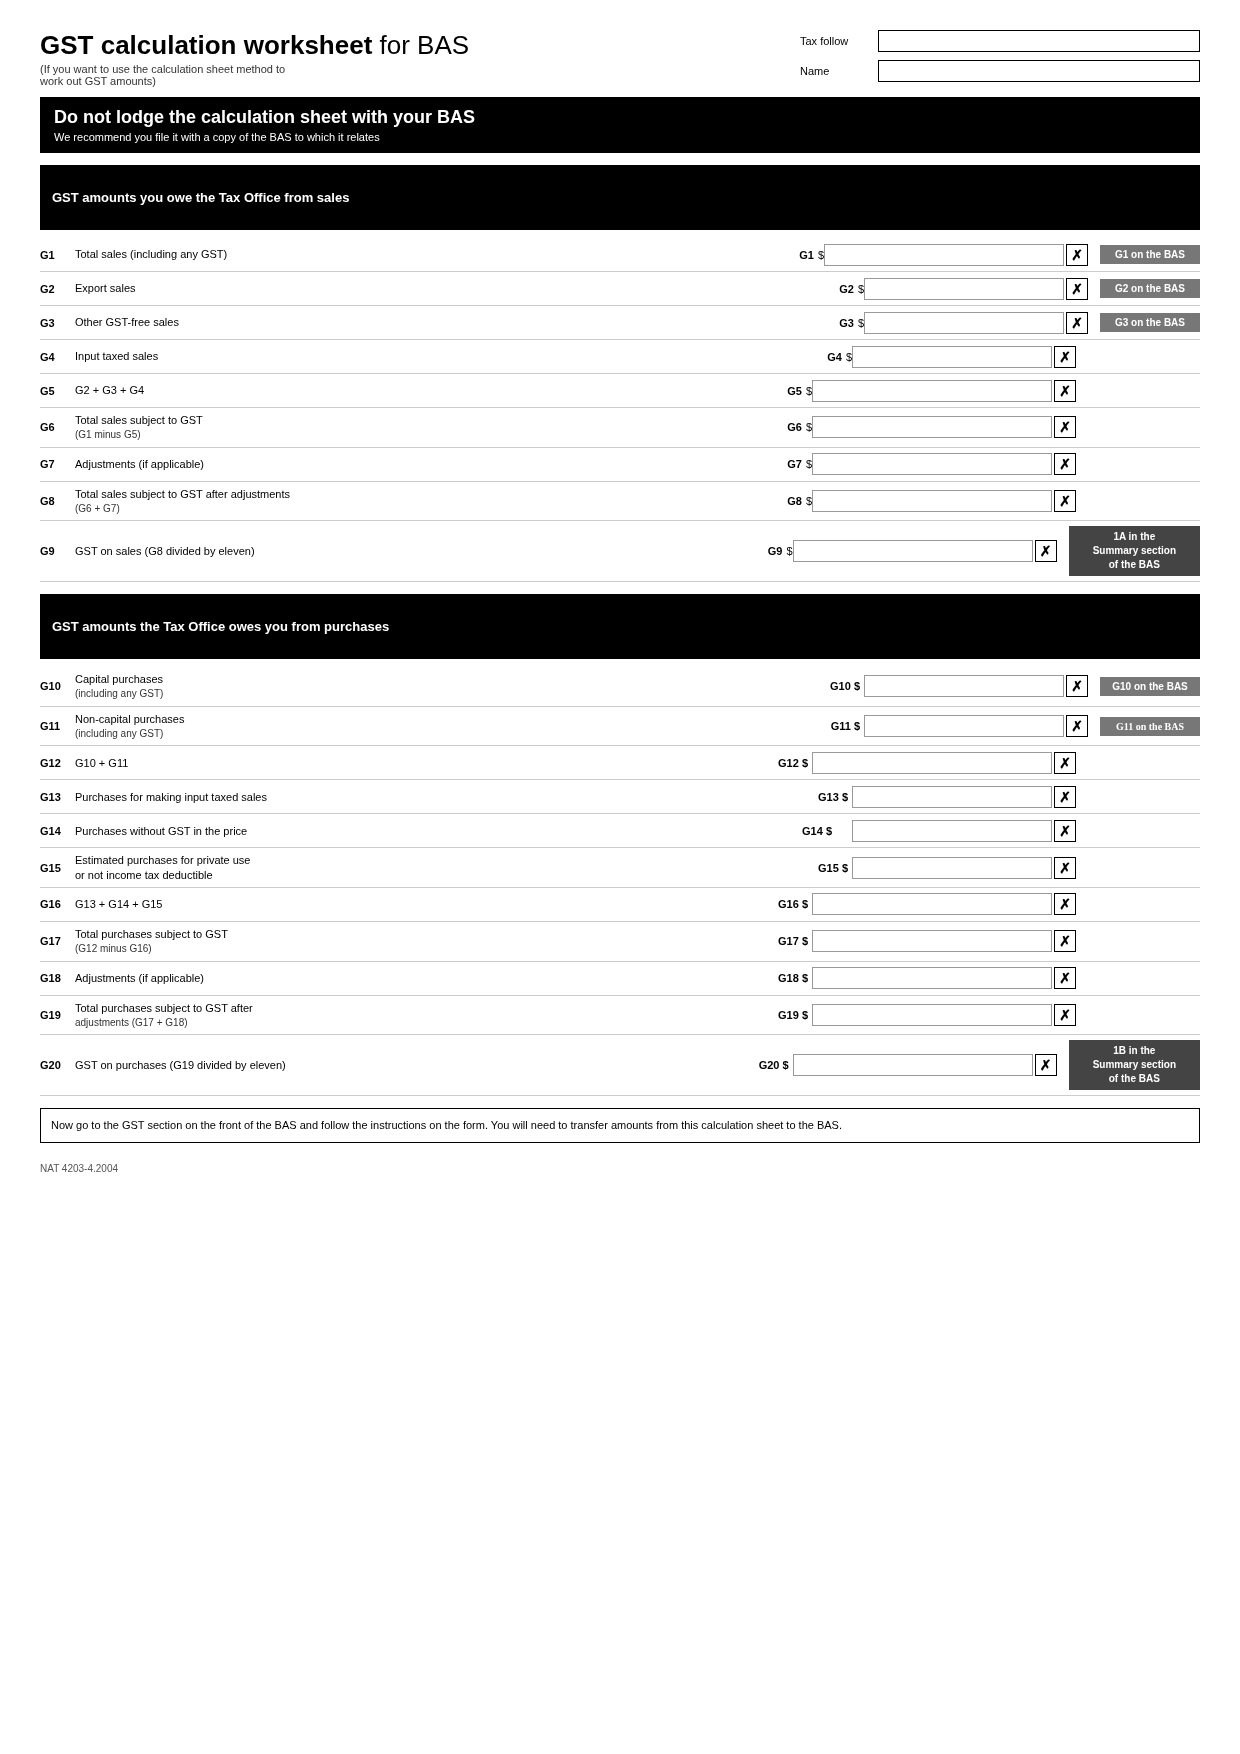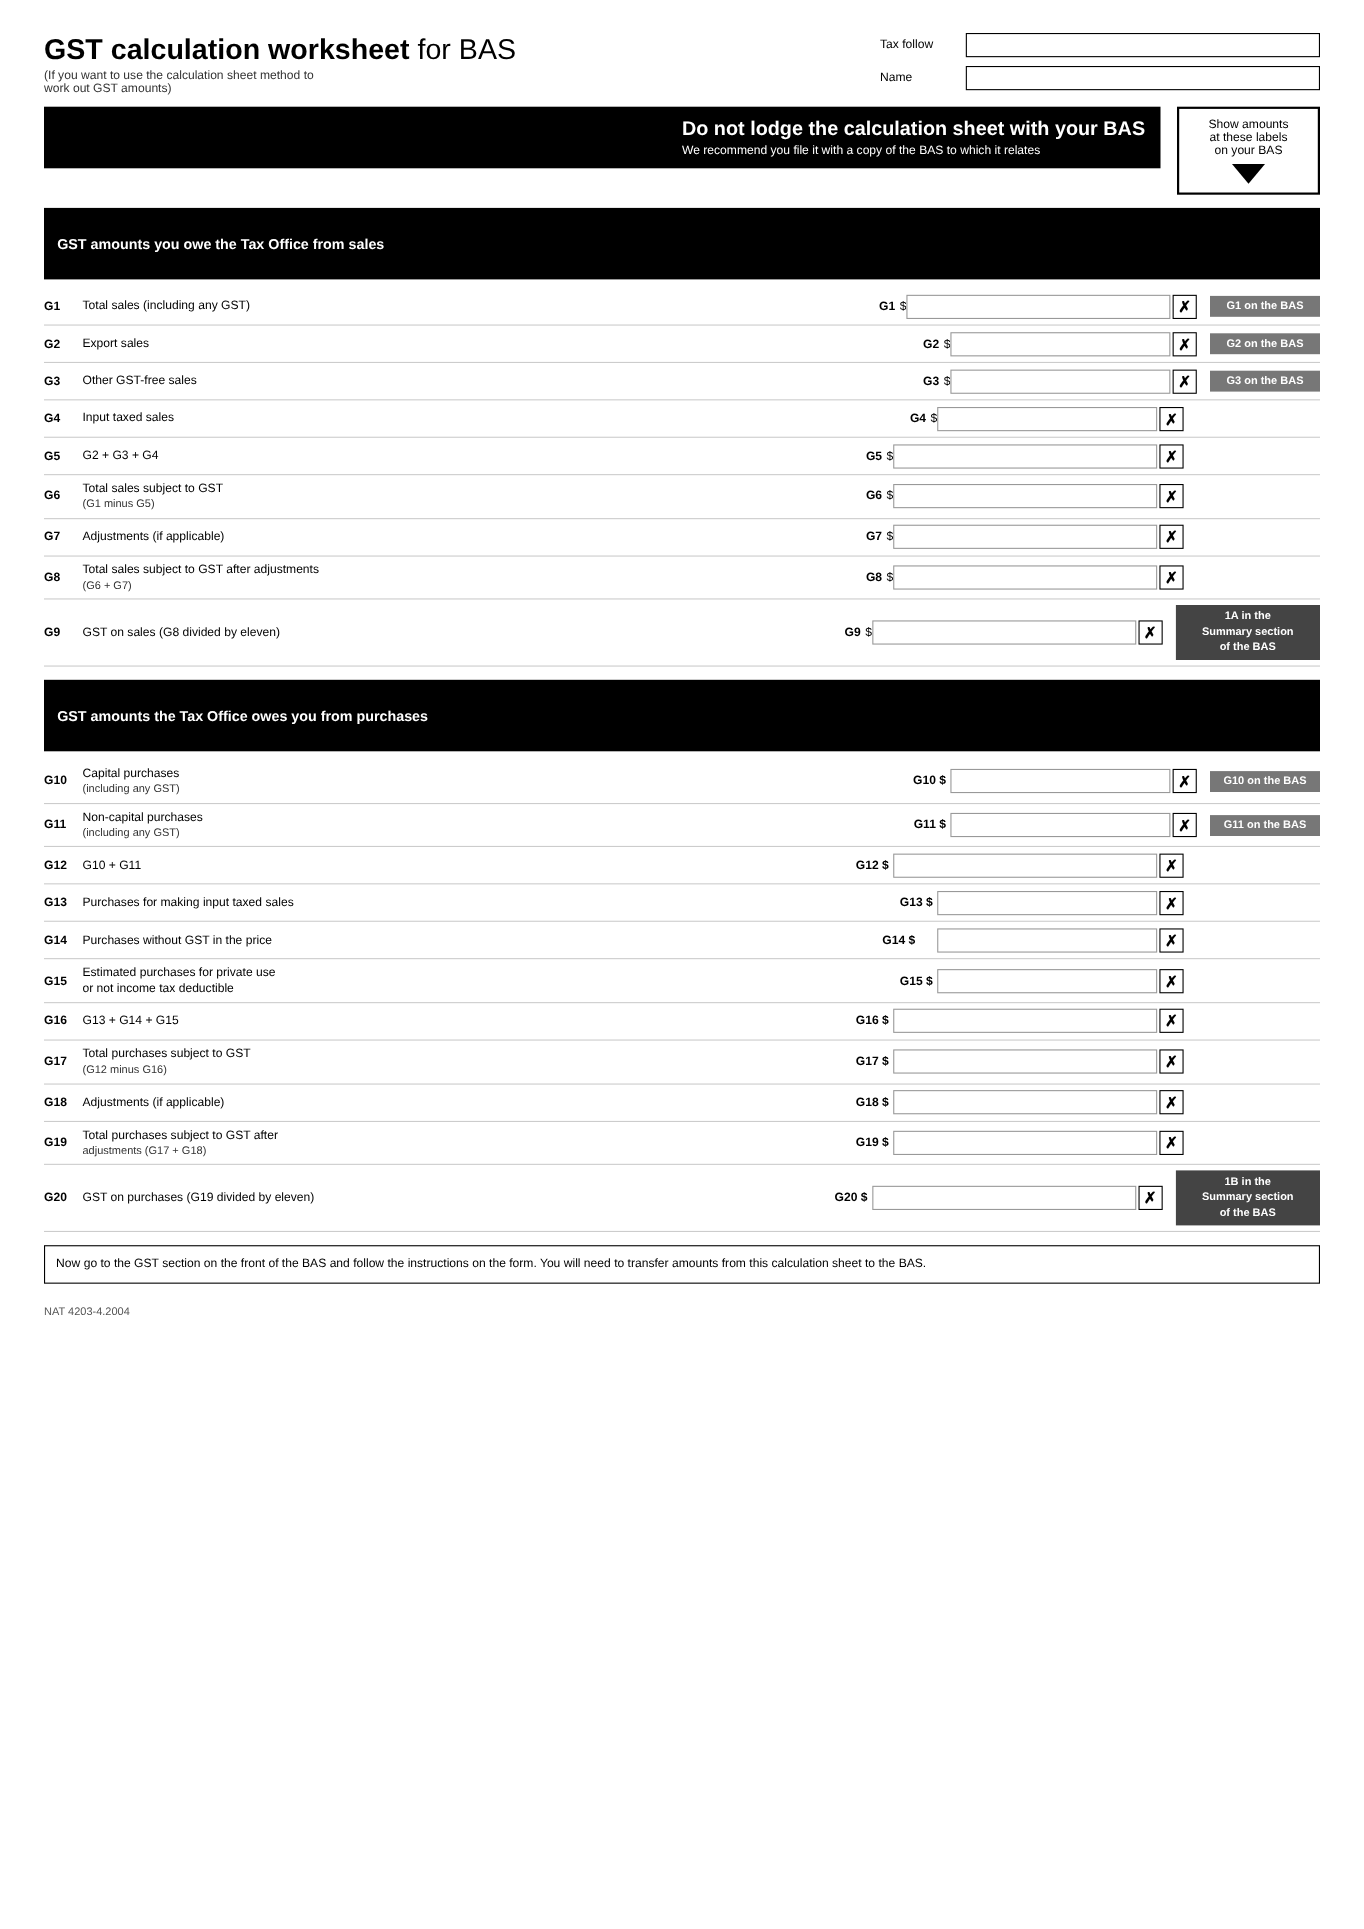--- a/index.html
+++ b/index.html
@@ -46,21 +46,21 @@
       background: #fff;
     }
 
     .alert-banner {
       background: #000;
       color: #fff;
       padding: 10px 14px;
       margin-bottom: 0;
       display: flex;
       align-items: flex-start;
-      justify-content: flex-end;
+      justify-content: flex-start;
     }
     .alert-banner h2 {
       font-size: 18px;
       font-weight: 900;
       margin-bottom: 3px;
     }
     .alert-banner p { font-size: 11px; font-weight: normal; }
 
     .show-amounts-box {
       border: 2px solid #000;
@@ -225,23 +225,20 @@
     </div>
   </div>
 
   <div style="display:flex; align-items:flex-start; margin-bottom:8px;">
     <div class="alert-banner" style="flex:1;">
       <div>
         <h2>Do not lodge the calculation sheet with your BAS</h2>
         <p>We recommend you file it with a copy of the BAS to which it relates</p>
       </div>
     </div>
-    <div class="show-amounts-box">
-      <span>Show amounts<br>at these labels<br>on your BAS</span>
-    </div>
   </div>
 
   <div class="section-header">
     <span>GST amounts you owe the Tax Office from sales</span>
   </div>
 
   <div class="form-area">
 
     <div class="form-row">
       <span class="row-label-num">G1</span>
@@ -371,21 +368,21 @@
     </div>
 
     <div class="form-row">
       <span class="row-label-num">G11</span>
       <span class="row-description">Non-capital purchases<br><span class="indent-desc">(including any GST)</span></span>
       <div class="row-right">
         <span class="field-code" style="margin-right:4px;">G11 $</span>
         <div class="input-box" style="width:200px;"></div>
         <div class="stamp">✗</div>
       </div>
-      <div class="bas-label" style="background:#777;">G11 on the BAS</div>
+      <div class="bas-label" style="background:#777;font-family:Liberation Serif, serif;">G11 on the BAS</div>
     </div>
 
     <div class="form-row">
       <span class="row-label-num">G12</span>
       <span class="row-description">G10 + G11</span>
       <div class="row-right">
         <span class="field-code" style="margin-right:4px;">G12 $</span>
         <div class="input-box" style="width:240px;"></div>
         <div class="stamp">✗</div>
       </div>

